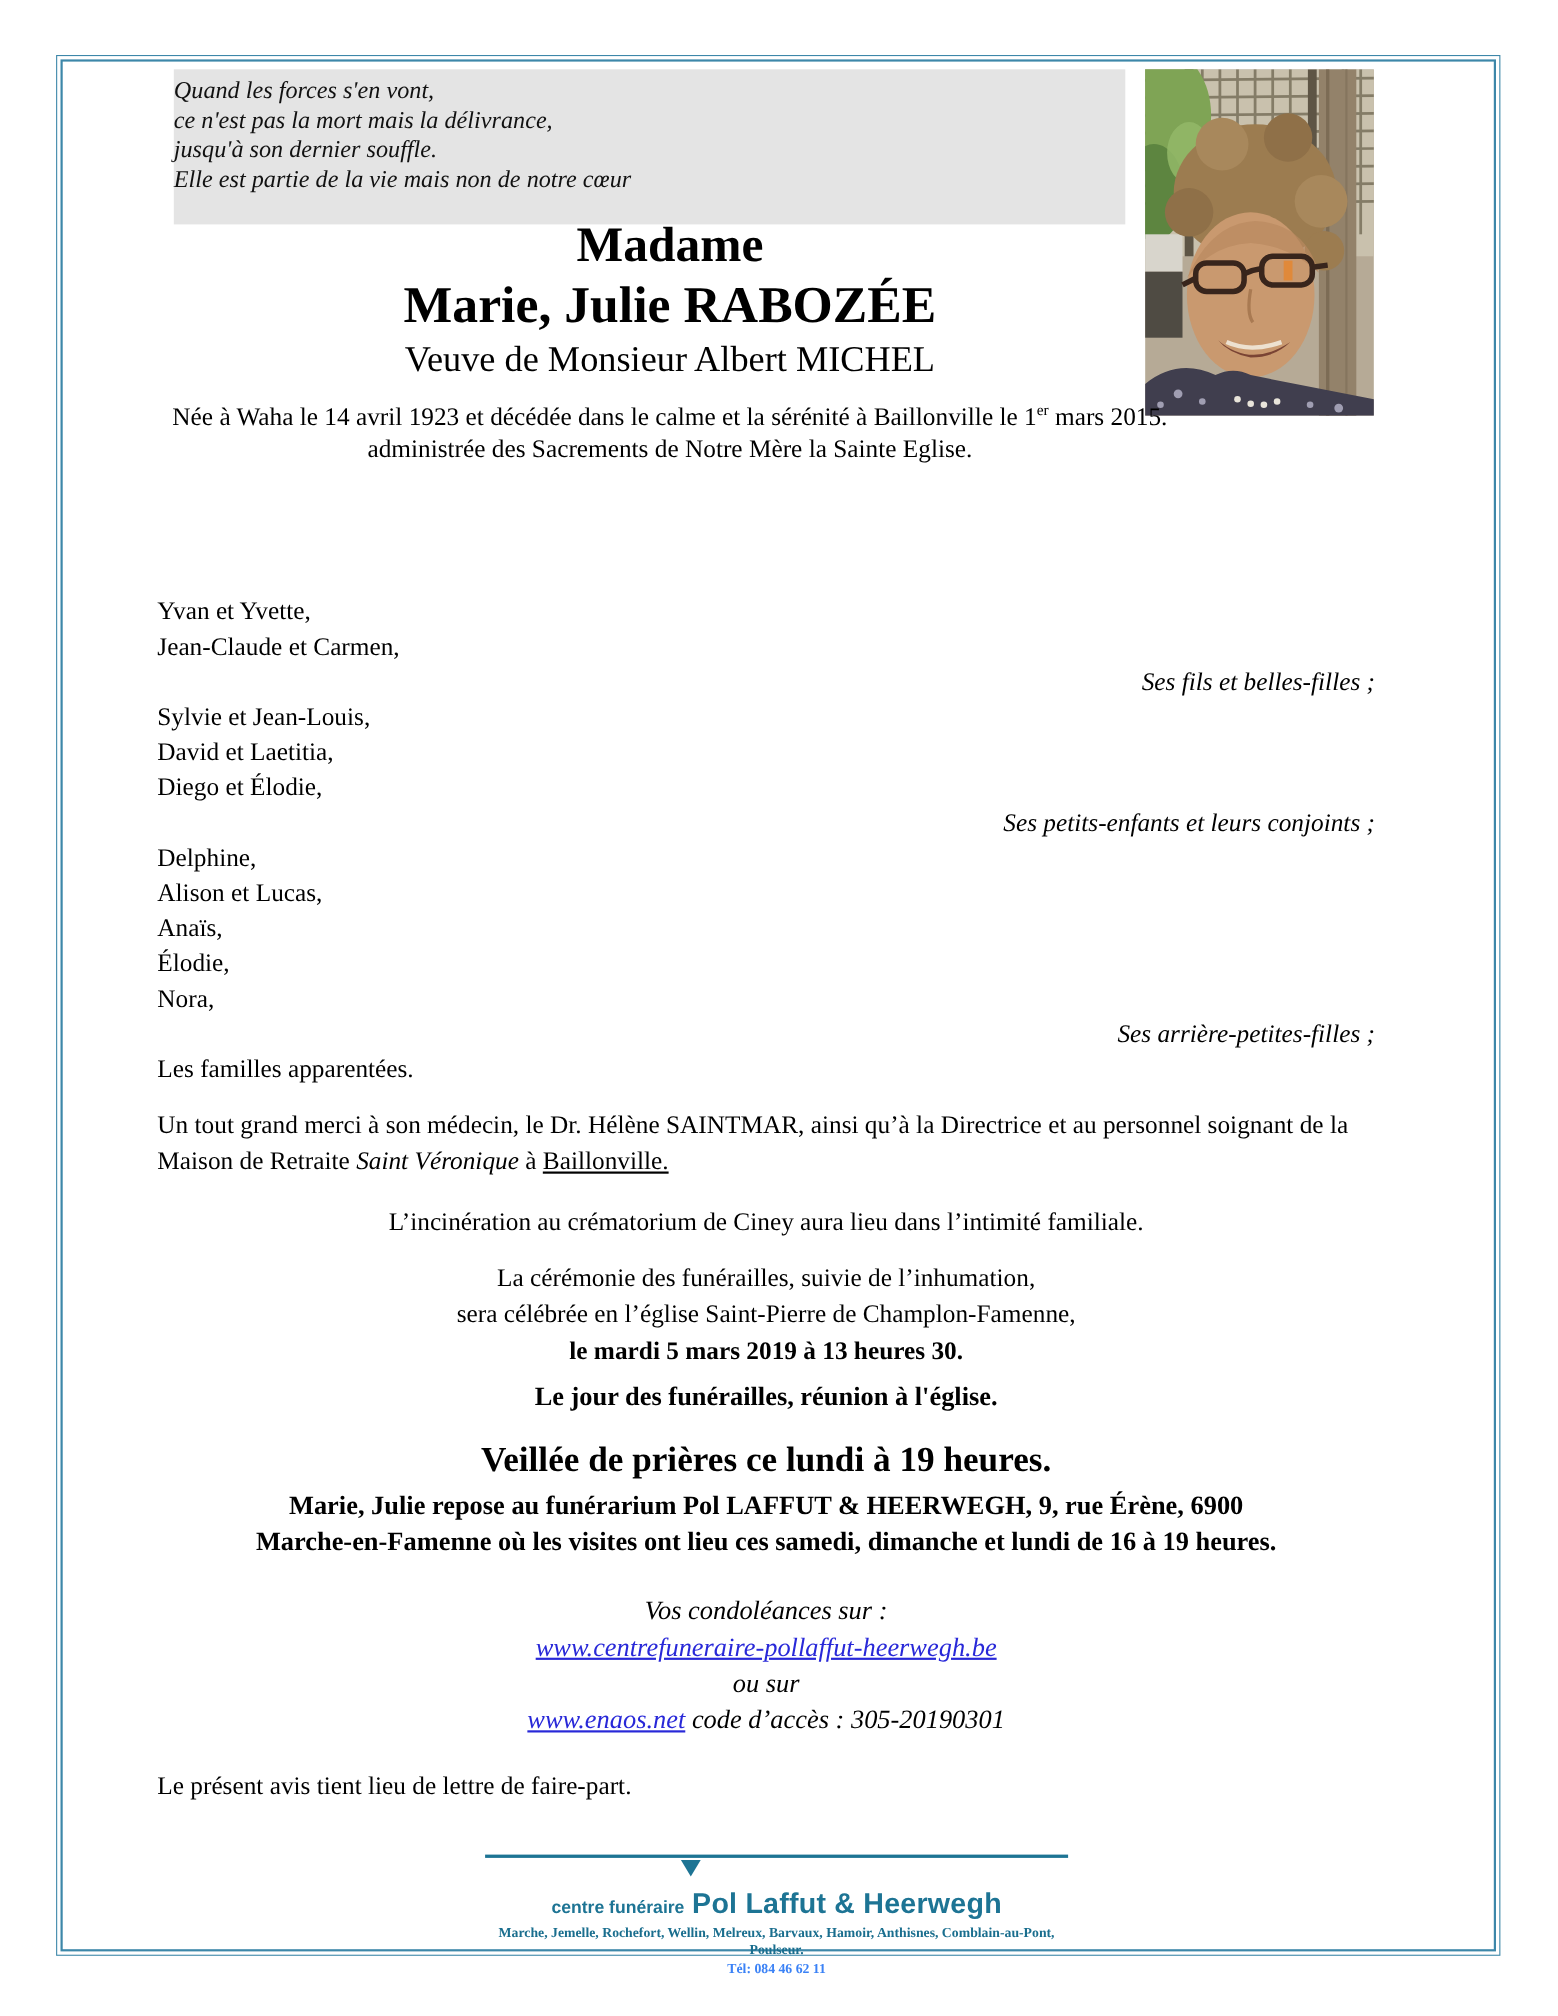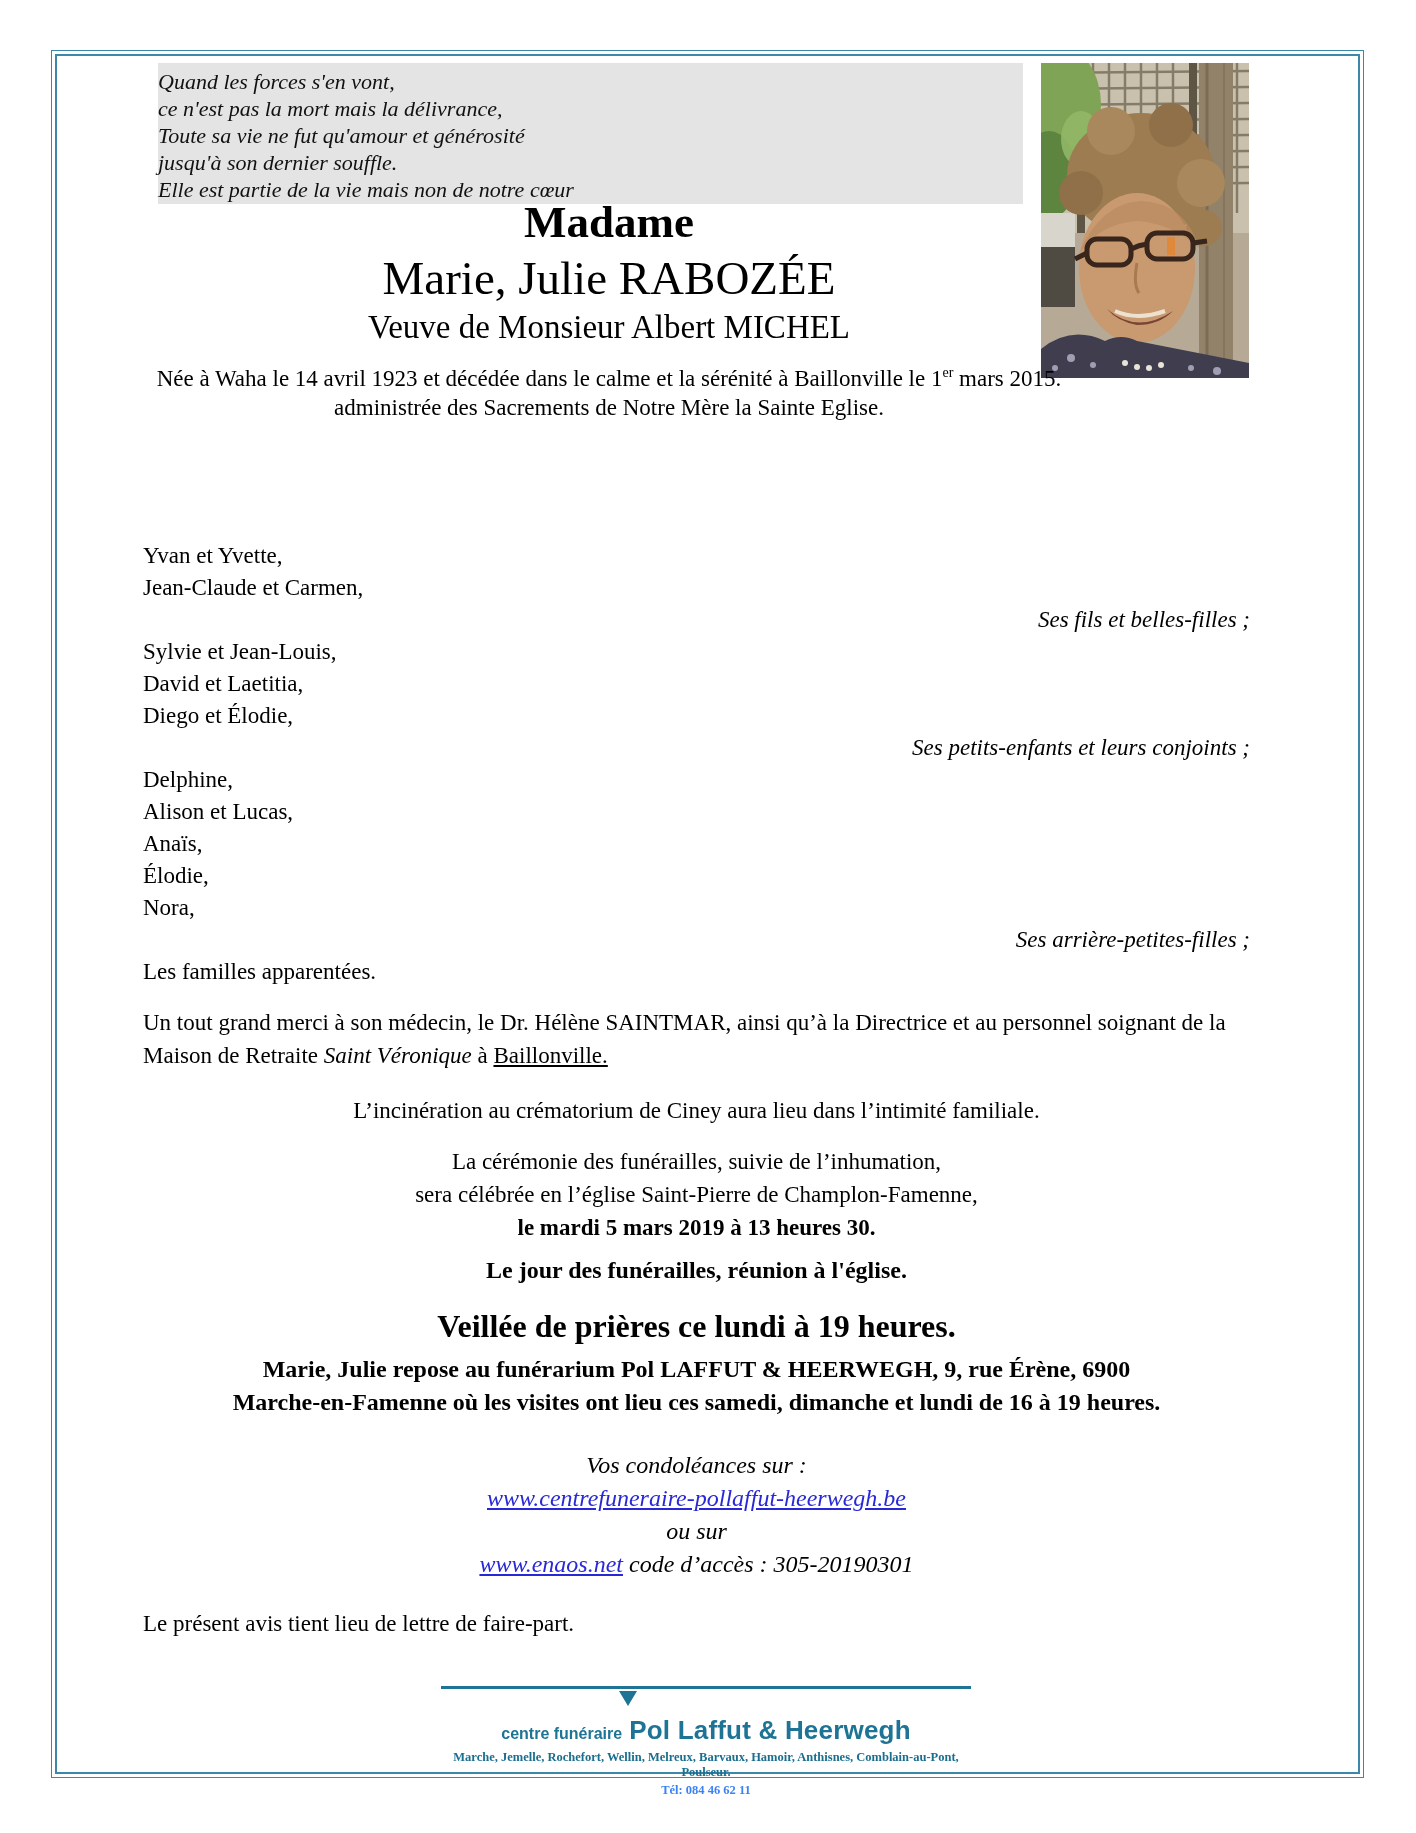--- a/index.html
+++ b/index.html
@@ -17,21 +17,21 @@
   .quote-box{
     position:absolute;left:101px;top:7px;width:865px;height:141px;
     background:#e4e4e4;text-align:left;font-style:italic;
     font-size:22px;line-height:27px;padding-top:5px;box-sizing:border-box;color:#111;
   }
   
   .photo{position:absolute;left:984px;top:7px;width:208px;height:315px;display:block;}
   
   .title-block{position:absolute;left:86px;top:138px;width:932px;text-align:center;}
   .t-madame{font-size:45px;font-weight:bold;line-height:56px;}
-  .t-name{font-size:47px;font-weight:normal;line-height:56px;}
+  .t-name{font-size:47px;font-weight:bold;line-height:56px;}
   .t-widow{font-size:33px;line-height:40px;margin-top:1px;}
   .t-birth{margin-top:17px;font-size:23px;line-height:29px;}
   .t-birth sup{font-size:14px;vertical-align:super;line-height:0;}
   
   .body-col{position:absolute;left:86px;top:484px;width:1107px;font-size:23px;line-height:33px;}
   .announce{margin:0 0 20px 0;}
   .names{line-height:32px;}
   .rel-label{text-align:right;font-style:italic;line-height:32px;}
   .thanks{margin:18px 0 0 0;}
   .fac-italic{font-style:italic;}
@@ -65,21 +65,20 @@
 </style>
 </head>
 <body>
 
 <div class="page">
   <div class="frame">
 
     <div class="quote-box">
       <div>Quand les forces s'en vont,</div>
       <div>ce n'est pas la mort mais la délivrance,</div>
-      <div>Toute sa vie ne fut qu'amour et générosité</div>
       <div>jusqu'à son dernier souffle.</div>
       <div>Elle est partie de la vie mais non de notre cœur</div>
     </div>
 
     <svg class="photo" viewBox="0 0 208 315" xmlns="http://www.w3.org/2000/svg">
       <rect width="208" height="315" fill="#b6aa96"></rect>
       <rect x="0" y="0" width="208" height="170" fill="#c9c1ad"></rect>
       <g stroke="#7d7560" stroke-width="2.5" opacity="0.9">
         <line x1="0" y1="10" x2="208" y2="8"></line>
           <line x1="0" y1="26" x2="208" y2="24"></line>

